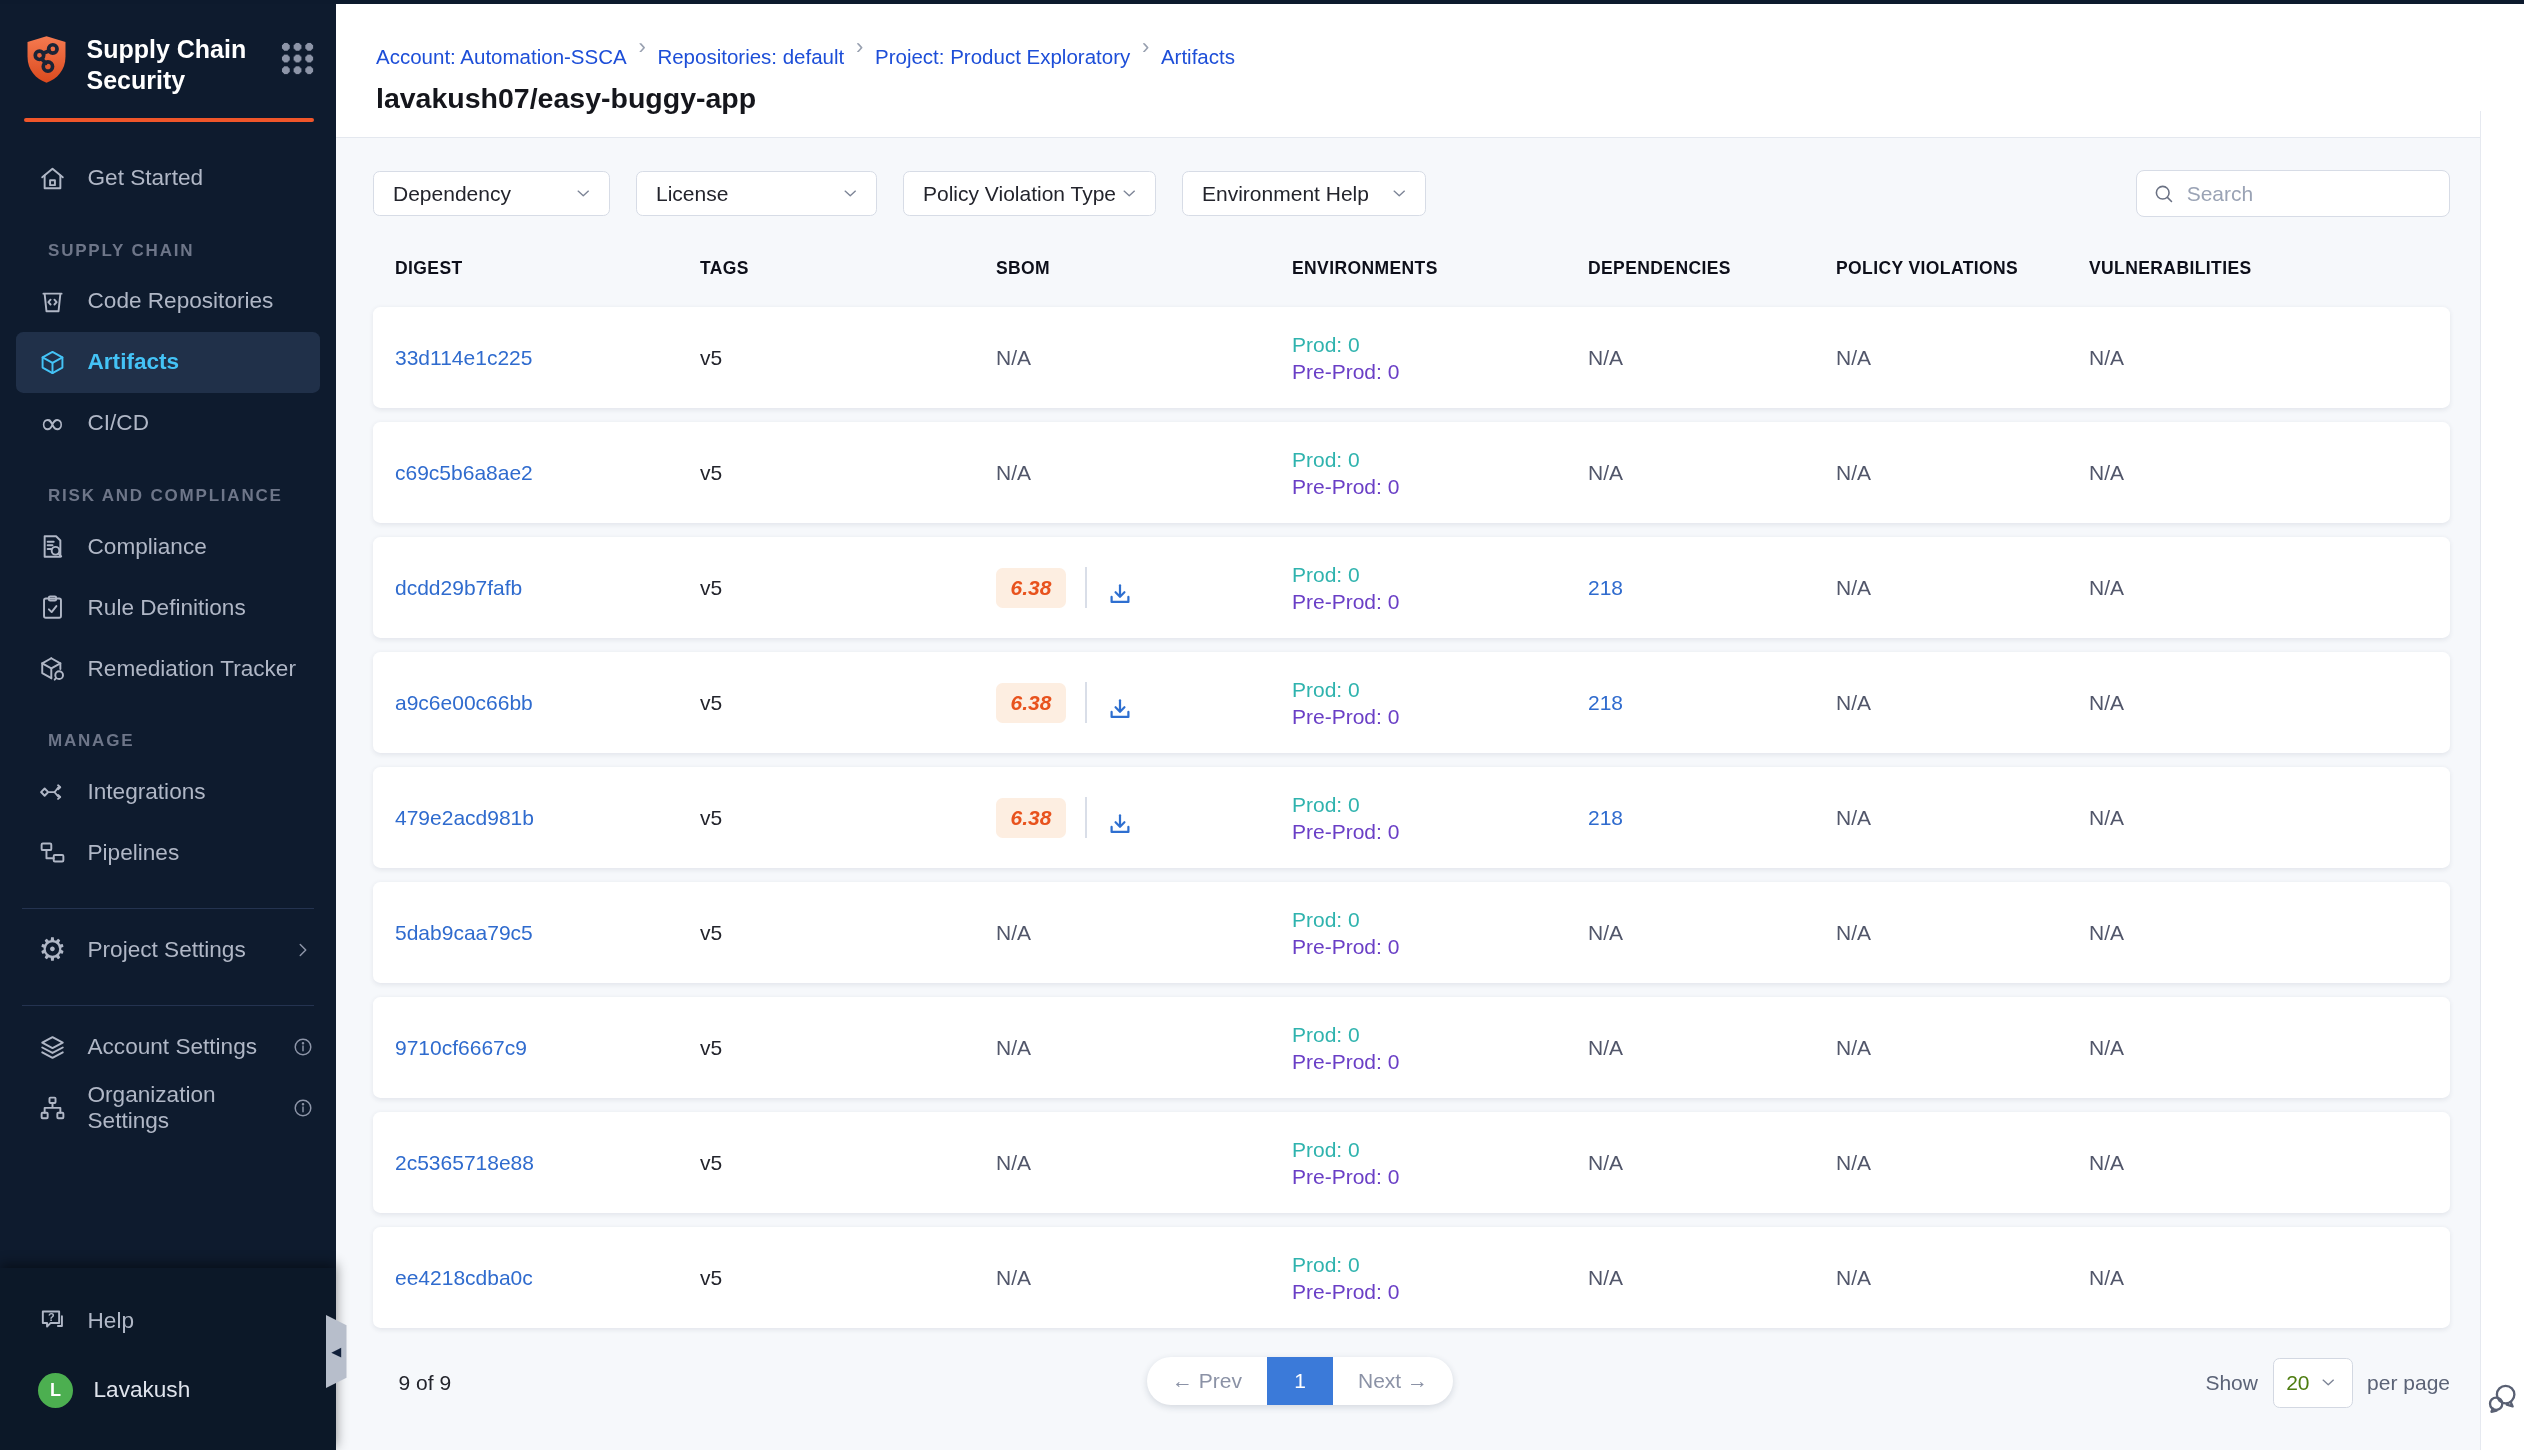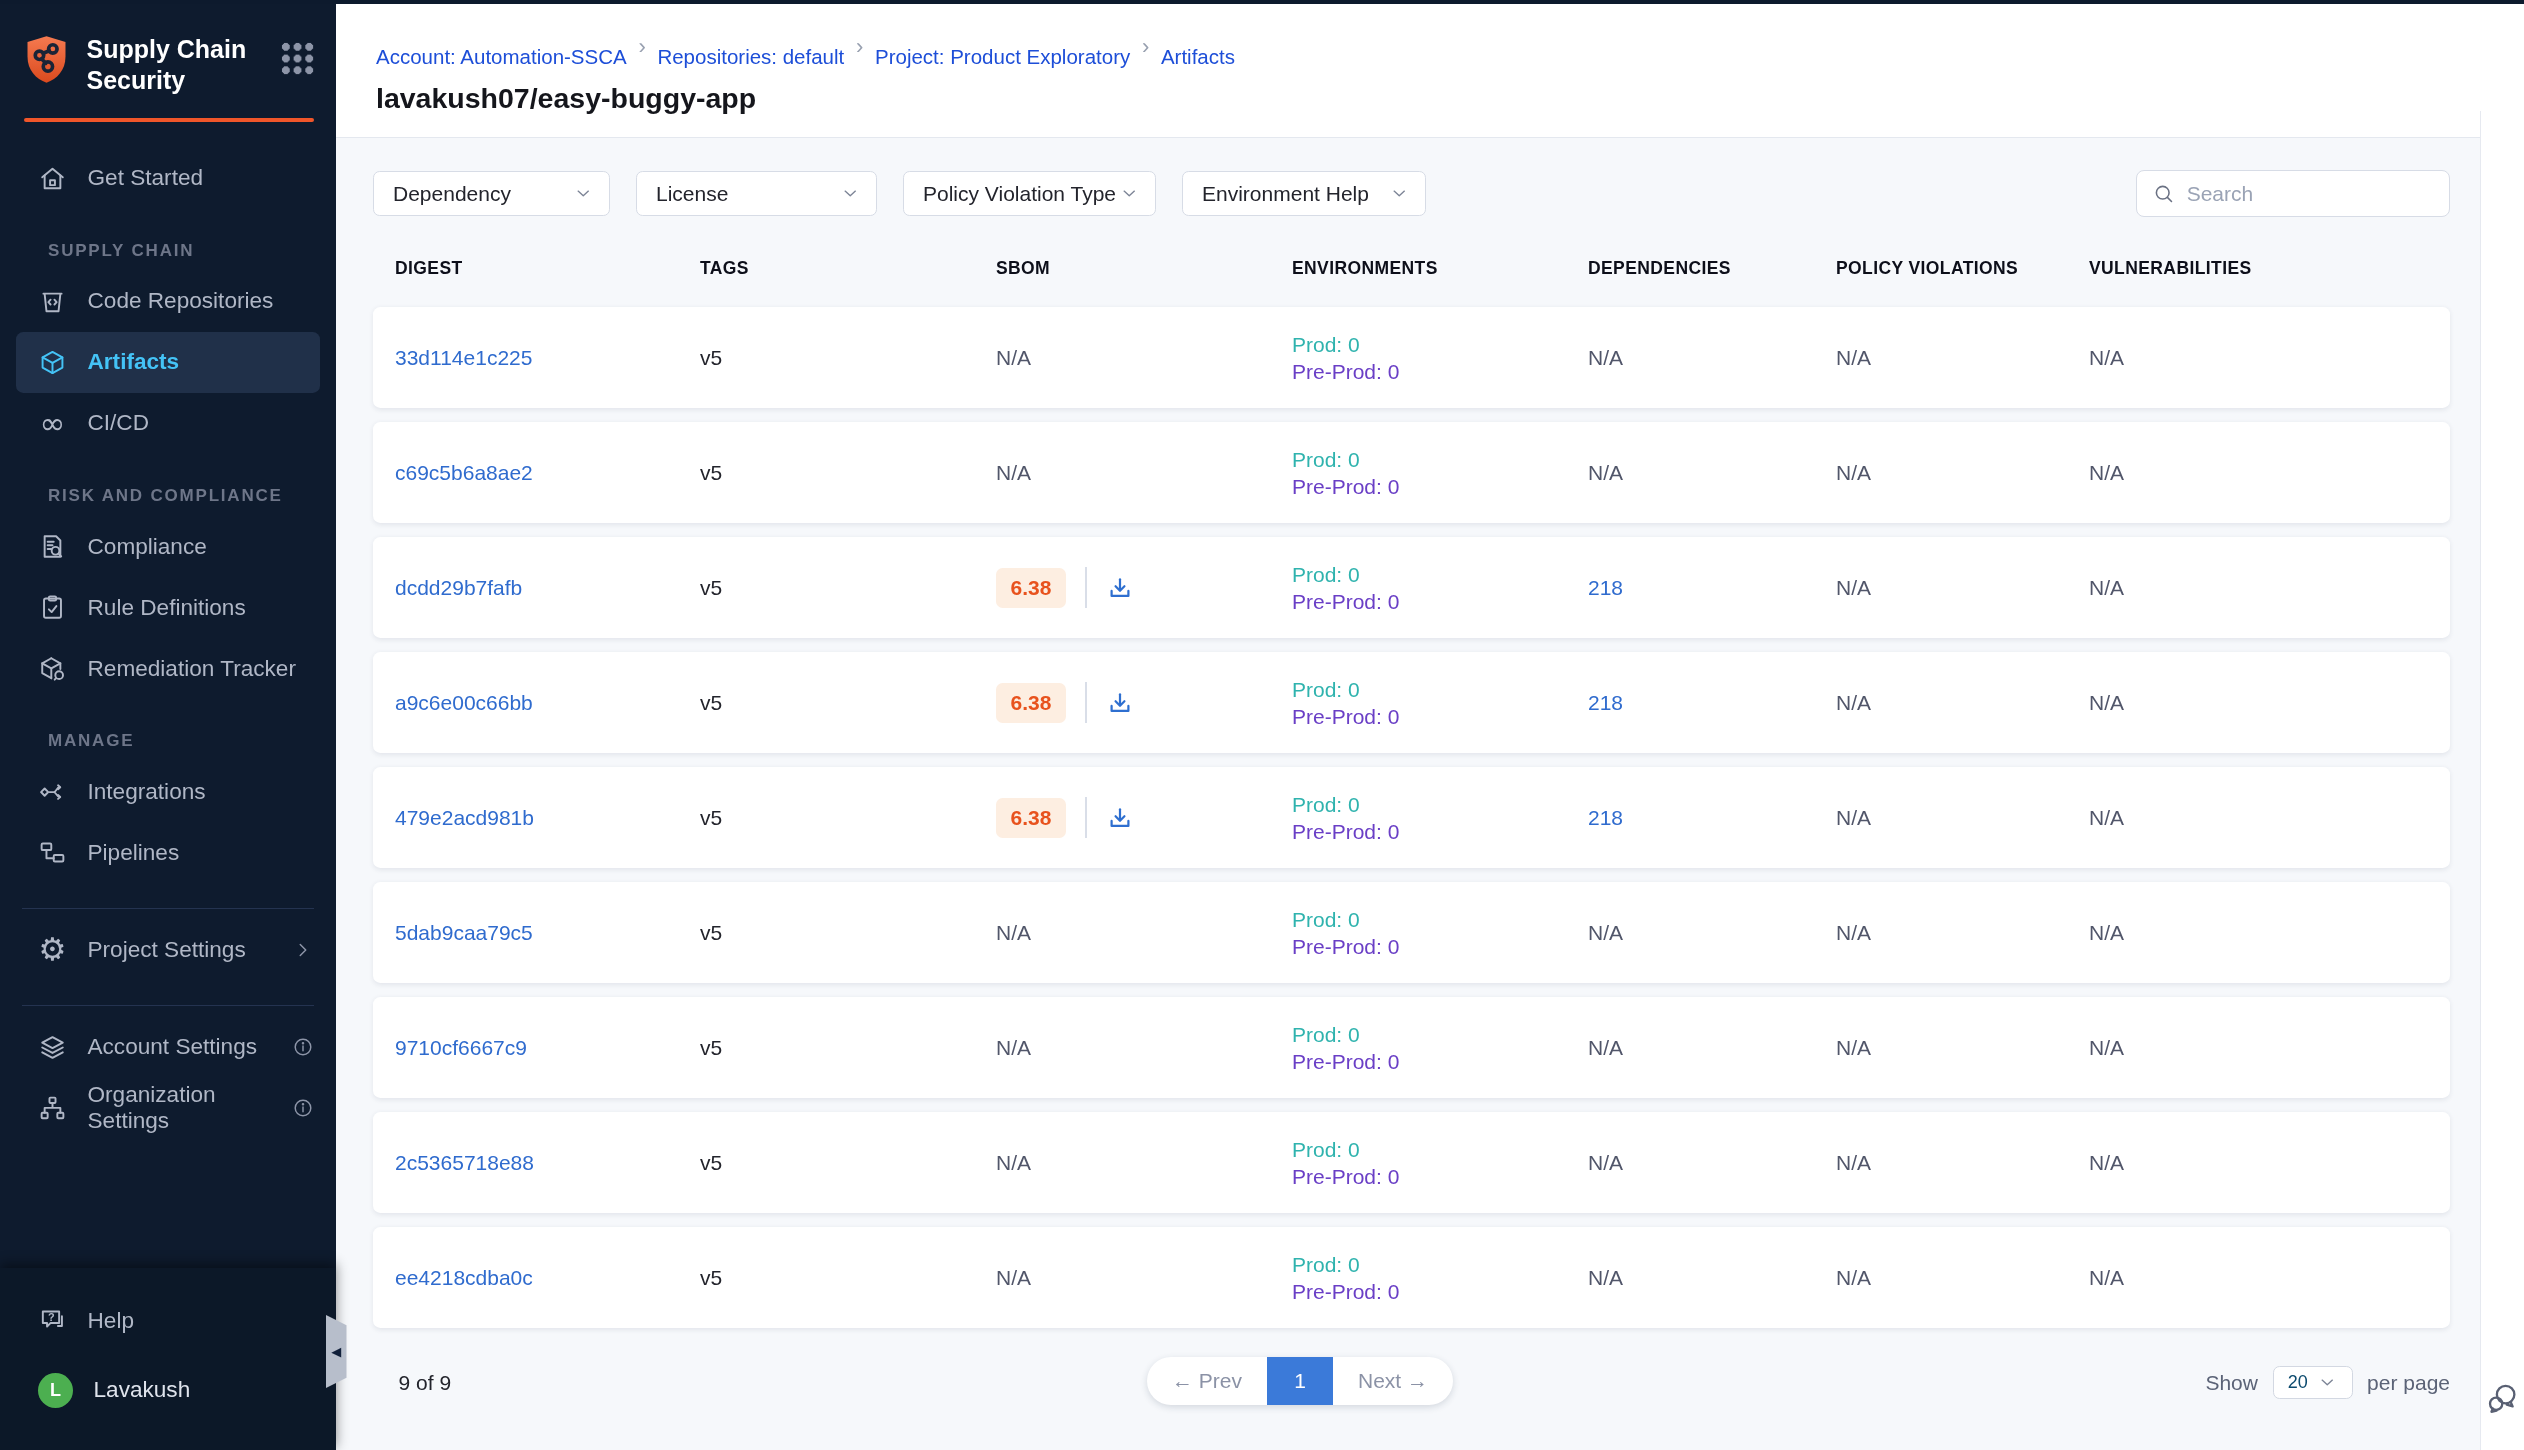--- a/index.html
+++ b/index.html
@@ -58,33 +58,33 @@
 
   .grid-cols { display:grid; grid-template-columns:305px 296px 296px 296px 248px 253px 1fr; align-items:center; }
   .thead { margin:41px 0 28px 0; padding-left:22px; font-size:17.5px; font-weight:700; color:#0d0f1a; letter-spacing:0.4px; }
   .row-card { background:#fff; height:101px; border-radius:7.3px; margin-bottom:14px; padding-left:22px; box-shadow:0 1.5px 5.8px rgba(33,48,77,0.09); }
   .cell { font-size:21px; color:#23242c; }
   .link { color:#2f6bce; text-decoration:none; cursor:pointer; }
   .na { color:#51566a; }
   .env { line-height:27px; display:flex; flex-direction:column; }
   .prod { color:#2fb3ae; }
   .preprod { color:#6a3fc6; }
-  .sbom-flex { display:flex; align-items:center; }
+  .sbom-flex { display:flex; align-items:flex-end;font-style:italic; }
   .badge { background:#fdeee1; color:#e8521d; font-weight:700; font-size:21px; padding:8px 14.6px; border-radius:6.6px; }
   .vdiv { width:1.5px; height:41px; background:#d9dee8; margin:0 19px; }
   .dl-icon { width:28px; height:28px; color:#2e6fd0; cursor:pointer; }
 
   .pagination-row { display:flex; align-items:center; margin-top:29px; height:51px; position:relative; }
   .page-summary { margin-left:25.6px; font-size:21px; color:#23242c; }
   .pager { position:absolute; left:774px; top:0; height:48px; background:#fff; border-radius:24px; box-shadow:0 2.2px 7.3px rgba(33,48,77,0.16); display:flex; align-items:center; overflow:hidden; }
   .pager-btn { padding:0 25px; font-size:21px; color:#8b92a6; display:flex; align-items:center; height:100%; cursor:pointer; }
   .pager-page { width:66px; height:100%; background:#3b7ad9; color:#fff; font-size:21px; display:flex; align-items:center; justify-content:center; cursor:pointer; }
   .show-box { margin-left:auto; display:flex; align-items:center; gap:14.6px; }
   .show-label, .perpage-label { font-size:21px; color:#5b6377; }
-  .pp-select { width:80px; height:33px; background:#fff; border:1.5px solid #d3d8e2; border-radius:6.6px; display:flex; align-items:center; justify-content:center; gap:8.8px; font-size:18px; color:#0c4a6e; cursor:pointer; }
+  .pp-select { width:80px; height:50px; background:#fff; border:1.5px solid #d3d8e2; border-radius:6.6px; display:flex; align-items:center; justify-content:center; gap:8.8px; font-size:21px; color:#4d7c0f; cursor:pointer; }
   .pp-select .chev { color:#7c8496; }
 
   .right-strip { position:absolute; right:0; top:111px; bottom:0; width:45px; background:#fff; border-left:1.5px solid #e6e9f0; z-index:15; }
   .chat-fab { position:absolute; bottom:35px; left:50%; transform:translateX(-50%); width:35px; height:35px; color:#596073; cursor:pointer; }
 </style>
 </head>
 <body>
 
 <div class="page">
   <div class="topbar"></div>

